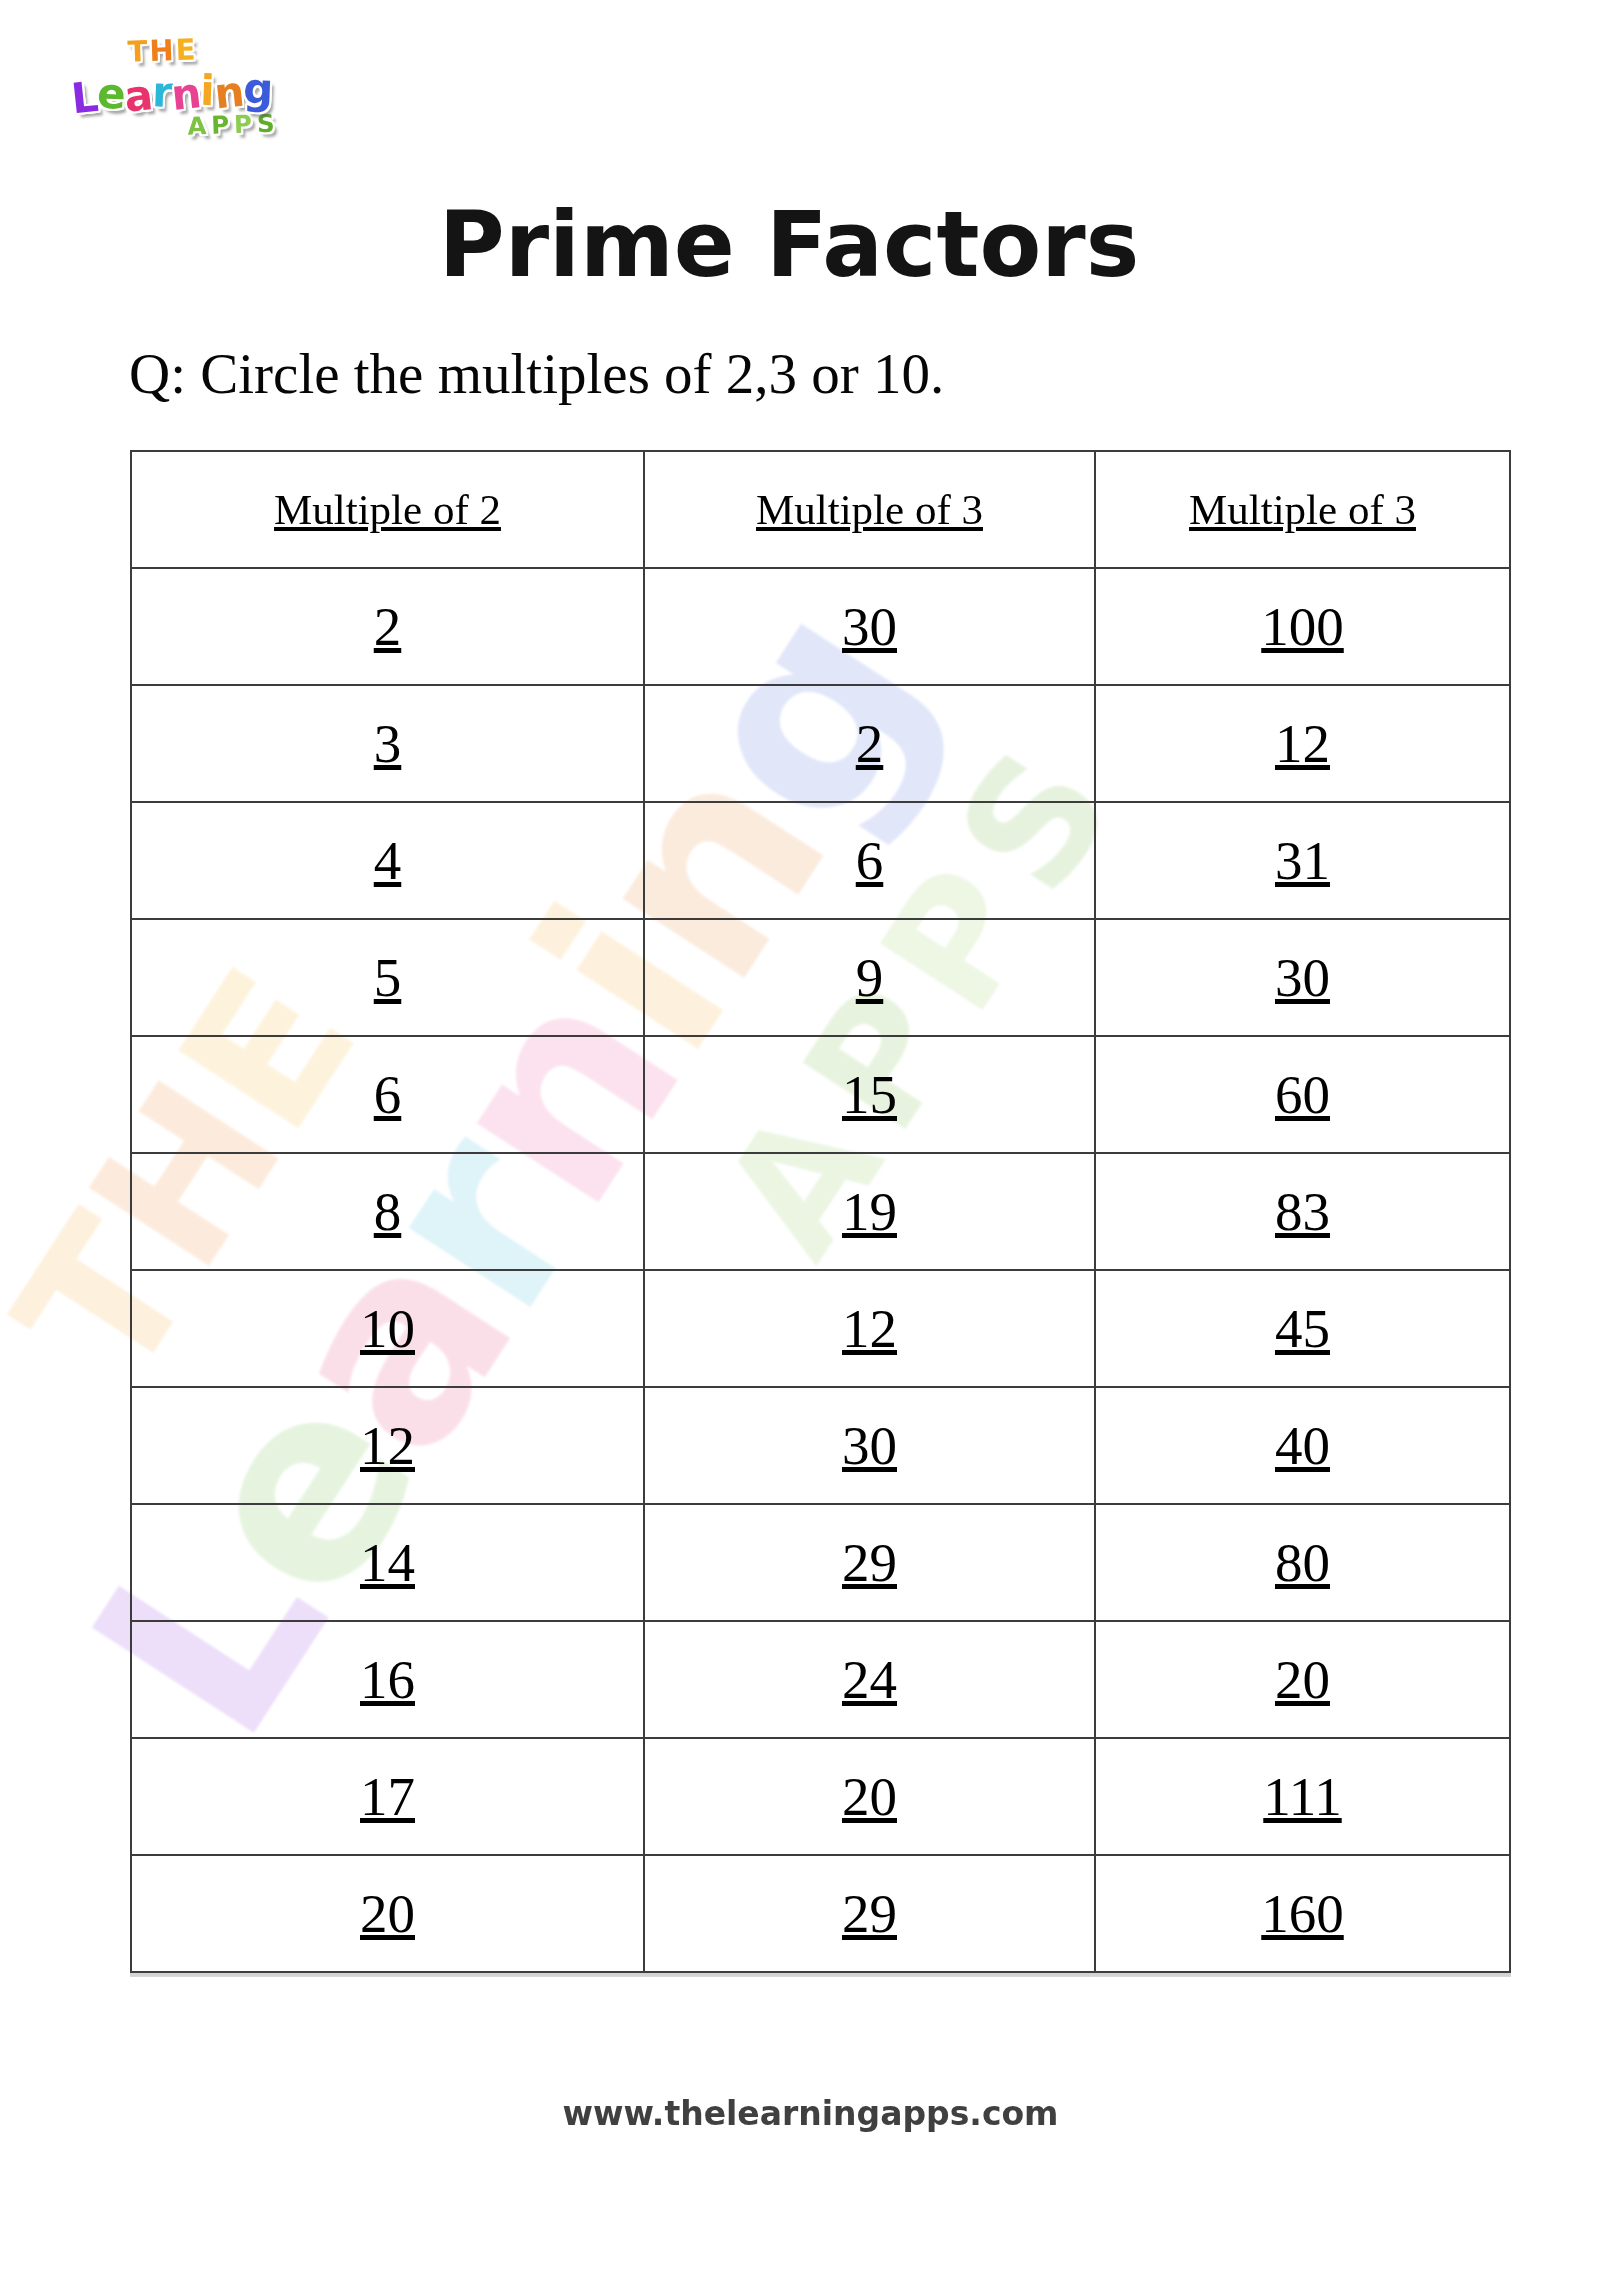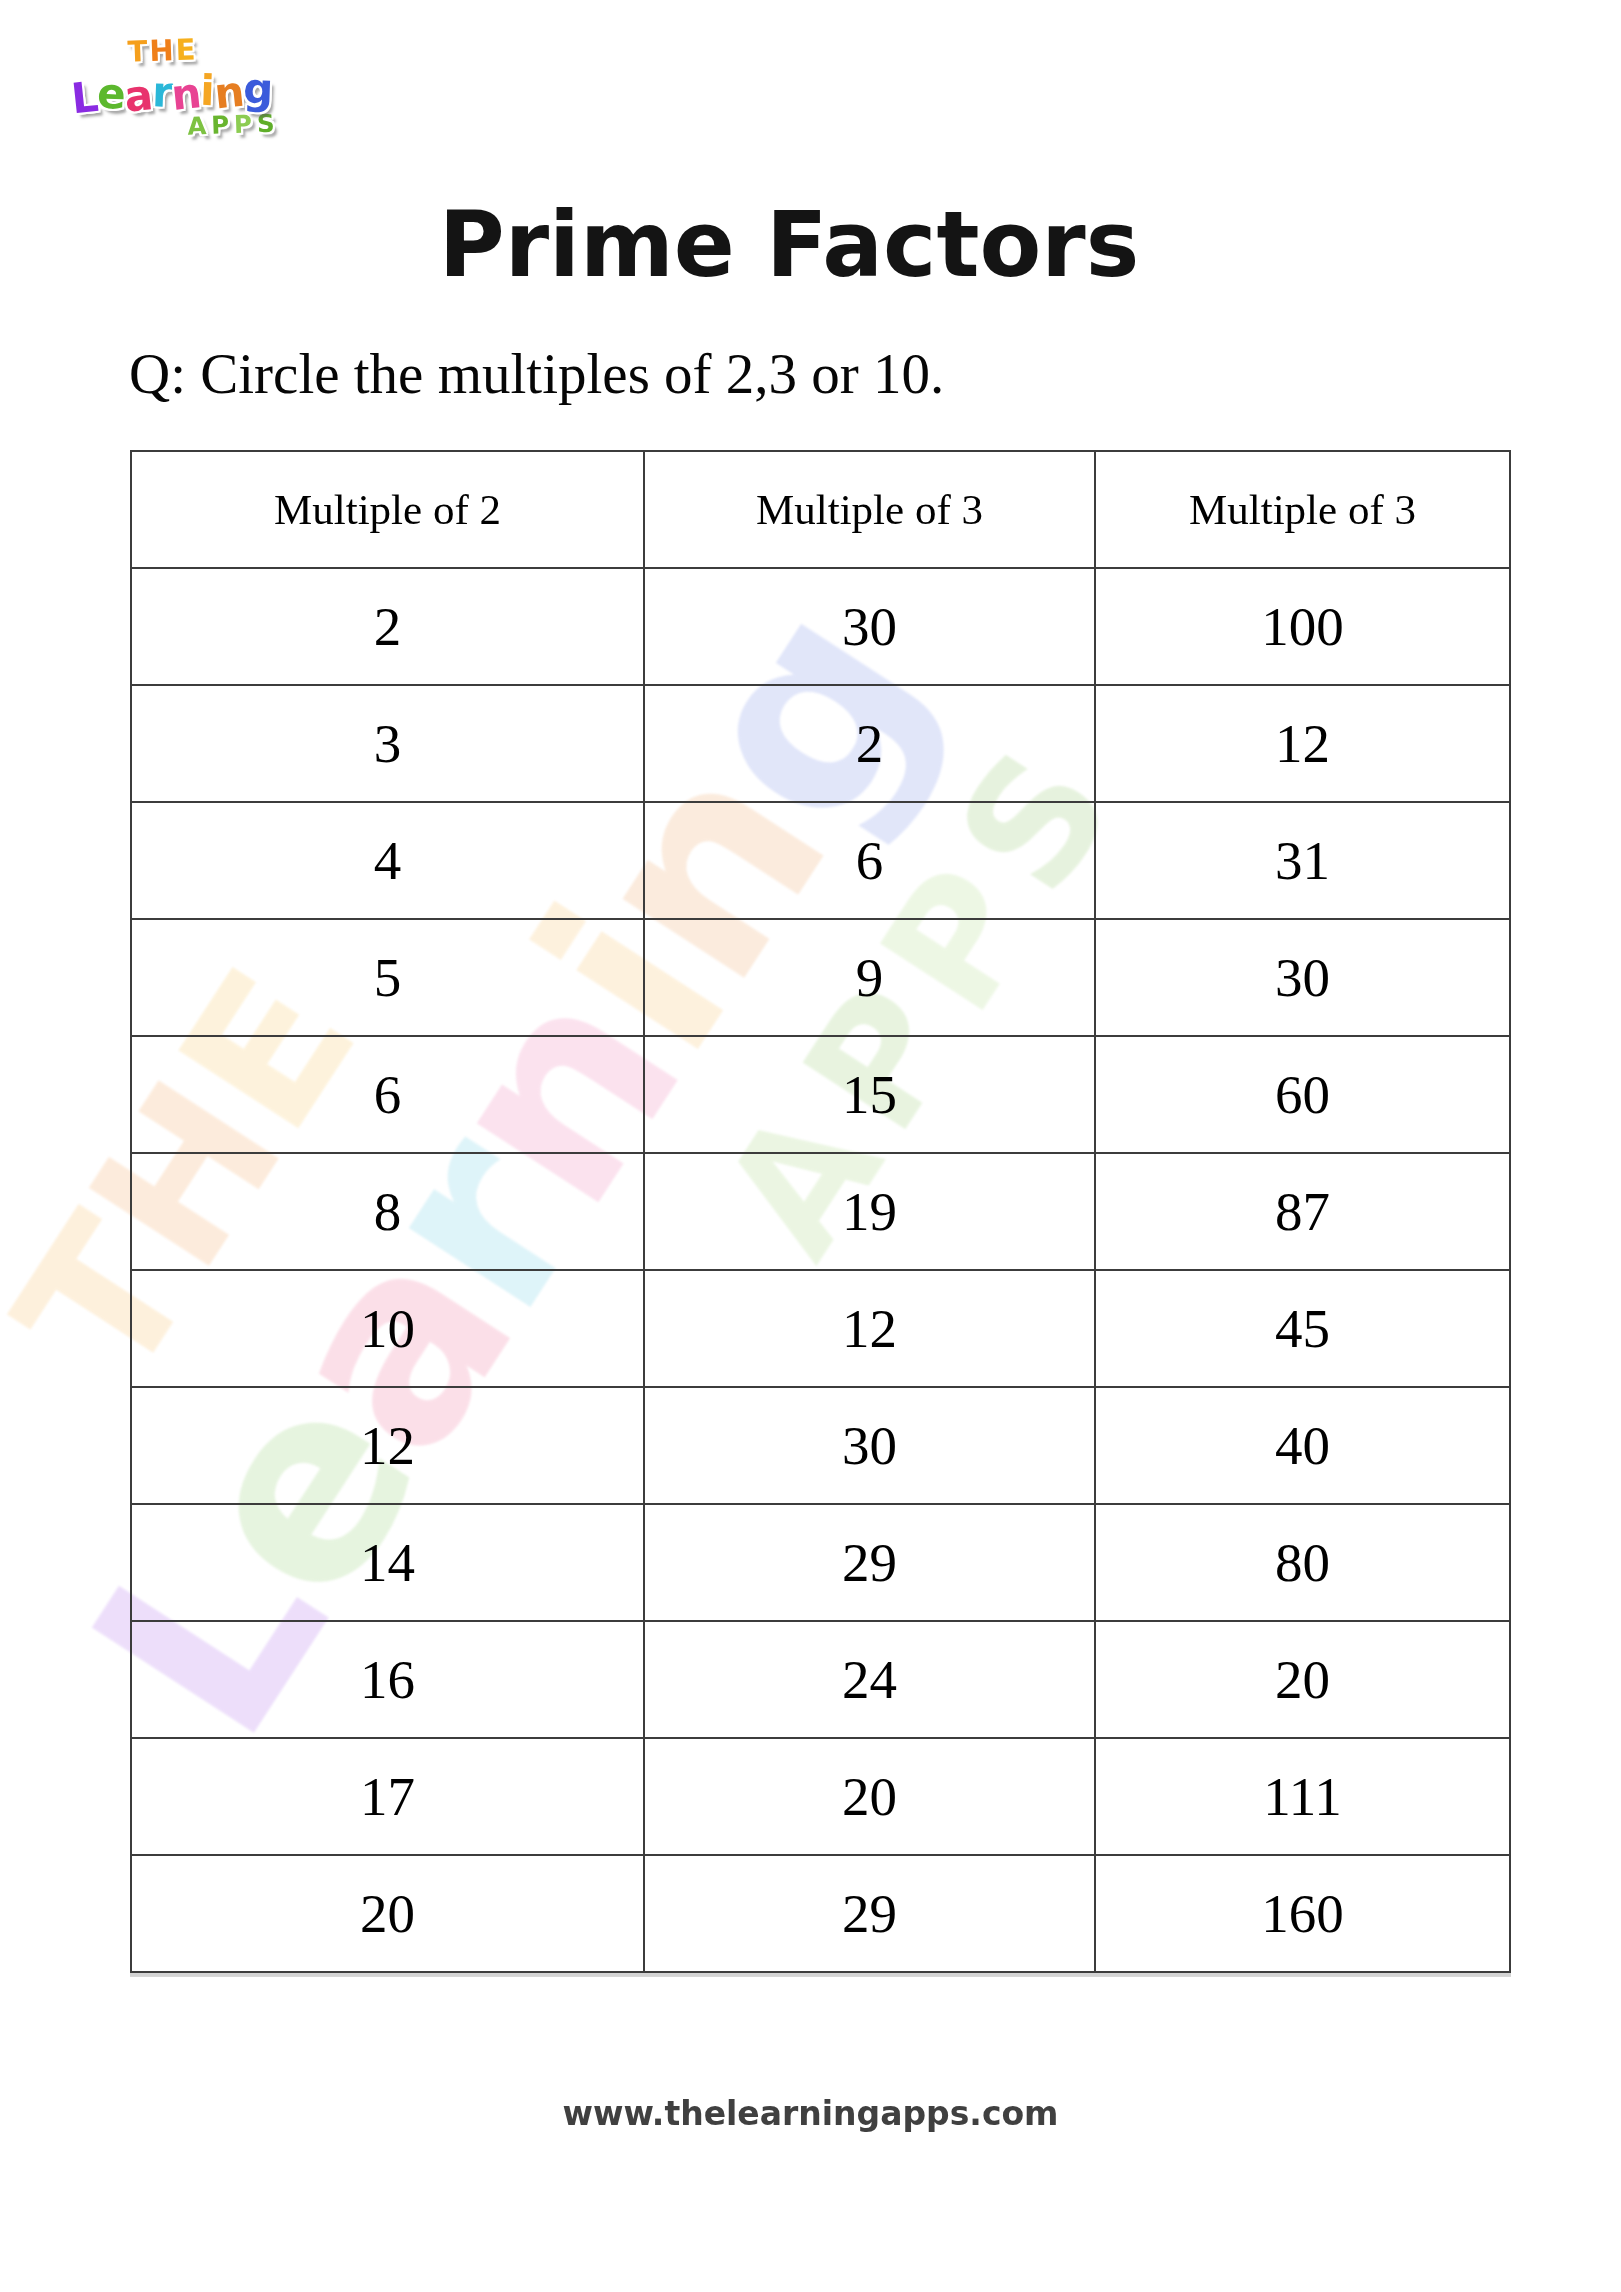--- a/index.html
+++ b/index.html
@@ -43,20 +43,21 @@
   }
   .watermark .row-the  { display:block; text-align:center; font:700 196px "DejaVu Sans", sans-serif; margin-left:-412px; }
   .watermark .row-word { display:block; font:700 265px "DejaVu Sans", sans-serif; letter-spacing:-5.9px; }
   .watermark .row-apps { display:block; text-align:right; font:700 167px "DejaVu Sans", sans-serif; letter-spacing:19.6px; padding-right:29px; }
 
   
   .worksheet-table {
     position:absolute; left:130px; top:450px; width:1378px;
     border-collapse:collapse; table-layout:fixed; z-index:1;
     background:transparent;
+    text-decoration:underline;
   }
   .worksheet-table th, .worksheet-table td {
     border:2.9px solid #3c3c3c; height:113px;
     text-align:center; vertical-align:middle; background:transparent;
   }
   .worksheet-table th { font:400 43px "Liberation Serif", serif; font-weight:400; }
   .worksheet-table td { font:400 55px "Liberation Serif", serif; }
   .worksheet-table { box-shadow:0 3.9px 0 rgba(130,130,130,.35); }
 
   
@@ -120,21 +121,21 @@
           <td>30</td>
         </tr>
         <tr>
           <td>6</td>
           <td>15</td>
           <td>60</td>
         </tr>
         <tr>
           <td>8</td>
           <td>19</td>
-          <td>87</td>
+          <td>83</td>
         </tr>
         <tr>
           <td>10</td>
           <td>12</td>
           <td>45</td>
         </tr>
         <tr>
           <td>12</td>
           <td>30</td>
           <td>40</td>

